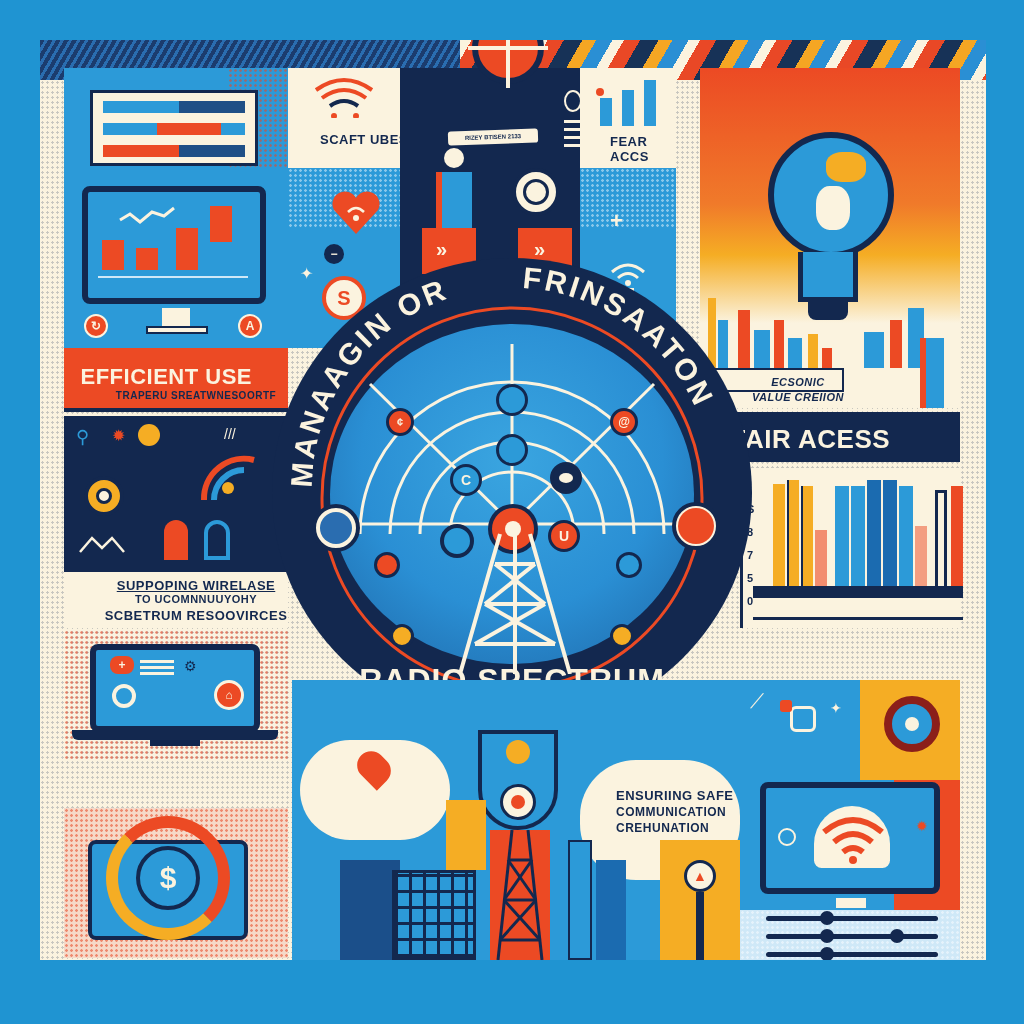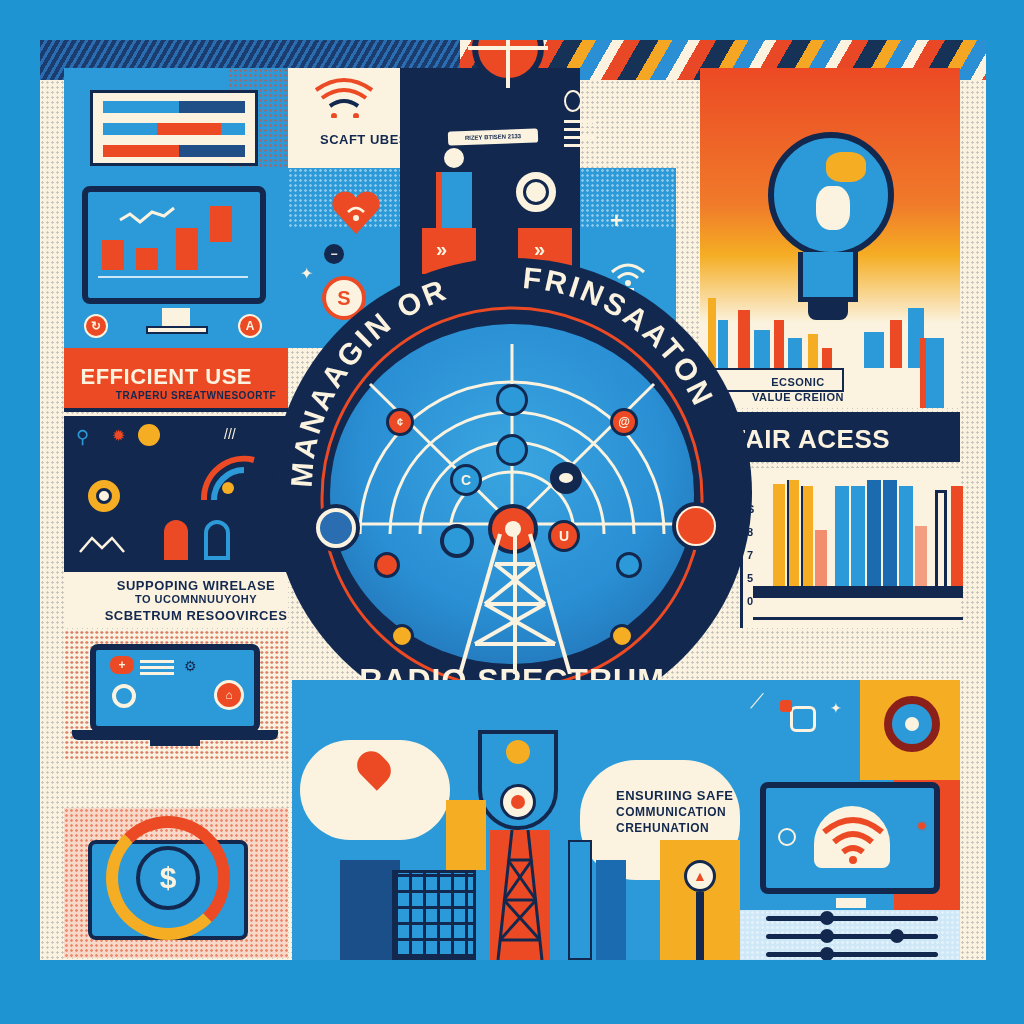--- a/index.html
+++ b/index.html
@@ -120,20 +120,27 @@
     <div class="abs" style="left:48px; top:62px; width:90px; height:14px; background:#fbf3df; border-radius:3px; transform:rotate(-2deg);">
       <div style="font-size:6px; color:#13284f; text-align:center; line-height:14px; font-weight:700;">RIZEY BTISEN 2133</div>
     </div>
   </div>
 
   <div class="abs" style="left:432px; top:-28px; width:72px; height:72px; border-radius:50%; background:#ec4a24; border:6px solid #13284f;">
     <div class="abs" style="left:28px; top:-10px; width:4px; height:80px; background:#fbf3df;"></div>
     <div class="abs" style="left:-10px; top:28px; width:80px; height:4px; background:#fbf3df;"></div>
   </div>
 
+  <div class="abs cream" style="left:540px; top:28px; width:96px; height:100px;">
+    <div class="abs" style="left:20px; top:30px; width:12px; height:28px; background:#2c9ad8;"></div>
+    <div class="abs" style="left:42px; top:22px; width:12px; height:36px; background:#2c9ad8;"></div>
+    <div class="abs" style="left:64px; top:12px; width:12px; height:46px; background:#2c9ad8;"></div>
+    <div class="icon-circle orange" style="left:16px; top:20px; width:8px; height:8px;"></div>
+    <div class="label txt-navy" style="left:10px; top:66px; font-size:13px;">FEAR ACCS</div>
+  </div>
   <div class="abs blue" style="left:540px; top:128px; width:96px; height:180px;">
     <div class="abs dots-white" style="left:0; top:0; width:96px; height:60px;"></div>
     <div class="abs" style="left:30px; top:40px; color:#fbf3df; font-size:22px; font-weight:700;">+</div>
     <svg class="abs" style="left:28px; top:90px;" width="40" height="28" viewBox="0 0 40 28">
       <path d="M4 14 Q20 0 36 14" fill="none" stroke="#fbf3df" stroke-width="3"></path>
       <path d="M10 20 Q20 11 30 20" fill="none" stroke="#fbf3df" stroke-width="3"></path>
       <circle cx="20" cy="25" r="3" fill="#fbf3df"></circle>
     </svg>
     <div class="abs" style="left:38px; top:120px; width:16px; height:50px; background:#2c9ad8; border:2px solid #fbf3df;"></div>
   </div>
@@ -154,21 +161,21 @@
       <div class="bar" style="left:50px; width:16px; height:38px; background:#2c9ad8;"></div>
       <div class="bar" style="left:70px; width:10px; height:48px; background:#ec4a24;"></div>
       <div class="bar" style="left:84px; width:14px; height:30px; background:#2c9ad8;"></div>
       <div class="bar" style="left:104px; width:10px; height:34px; background:#f5ad24;"></div>
       <div class="bar" style="left:118px; width:10px; height:20px; background:#ec4a24;"></div>
       <div class="bar" style="left:160px; width:20px; height:36px; background:#2c9ad8;"></div>
       <div class="bar" style="left:186px; width:12px; height:48px; background:#ec4a24;"></div>
       <div class="bar" style="left:204px; width:16px; height:60px; background:#2c9ad8;"></div>
     </div>
 
-    <div class="abs cream" style="left:8px; top:300px; width:136px; height:24px; border:2px solid #13284f;">
+    <div class="abs cream" style="left:8px; top:300px; width:136px; height:24px; border:2px solid #13284f;font-style:italic;">
       <div class="label txt-navy" style="left:0; width:136px; top:6px; text-align:center; font-size:11px;">ECSONIC</div>
       <div class="label txt-navy" style="left:0; width:136px; top:21px; text-align:center; font-size:11px;">VALUE CREIION</div>
     </div>
     <div class="abs" style="left:220px; top:270px; width:24px; height:70px; background:#2c9ad8; border-left:6px solid #ec4a24;"></div>
   </div>
 
   <div class="abs navy" style="left:660px; top:372px; width:260px; height:50px;">
     <div class="label txt-cream" style="left:30px; top:12px; font-size:26px;">FAIR ACESS</div>
   </div>
   <div class="abs cream" style="left:700px; top:428px; width:220px; height:160px; border-left:3px solid #13284f;">
@@ -211,21 +218,21 @@
       <circle cx="34" cy="38" r="6" fill="#f5ad24"></circle>
     </svg>
     <div class="abs orange" style="left:100px; top:104px; width:24px; height:40px; border-radius:12px 12px 0 0;"></div>
     <div class="abs blue" style="left:140px; top:104px; width:26px; height:40px; border-radius:13px 13px 0 0; border:4px solid #2c9ad8; background:#13284f;"></div>
     <svg class="abs" style="left:14px; top:118px;" width="50" height="20" viewBox="0 0 50 20">
         <polyline points="2,18 14,4 24,14 34,4 46,18" fill="none" stroke="#fbf3df" stroke-width="2.5"></polyline>
       </svg>
   </div>
 
   <div class="abs cream" style="left:24px; top:532px; width:224px; height:56px;">
-    <div class="label txt-navy" style="left:0; width:224px; top:6px; text-align:center; font-size:13px;">SUPPOPING WIRELASE</div>
+    <div class="label txt-navy" style="left:0; width:224px; top:6px; text-align:center; font-size:13px;text-decoration:underline;">SUPPOPING WIRELASE</div>
     <div class="label txt-navy" style="left:0; width:224px; top:21px; text-align:center; font-size:11px;">TO UCOMNNUUYOHY</div>
     <div class="label txt-navy" style="left:0; width:224px; top:36px; text-align:center; font-size:13px;">SCBETRUM RESOOVIRCES</div>
   </div>
 
   <div class="abs dots-red" style="left:24px; top:590px; width:224px; height:130px;">
     <div class="monitor" style="left:26px; top:14px; width:170px; height:88px;">
       <div class="icon-circle orange" style="left:14px; top:6px; width:24px; height:18px; border-radius:8px; color:#fbf3df; font-size:12px;">+</div>
       <div class="abs" style="left:44px; top:10px; width:34px; height:3px; background:#fbf3df; box-shadow:0 6px 0 #fbf3df, 0 12px 0 #fbf3df;"></div>
       <div class="icon-circle" style="left:16px; top:34px; width:24px; height:24px; border:4px solid #fbf3df;"></div>
       <div class="icon-circle orange" style="left:118px; top:30px; width:30px; height:30px; border:3px solid #fbf3df; color:#fbf3df; font-size:12px;">⌂</div>

